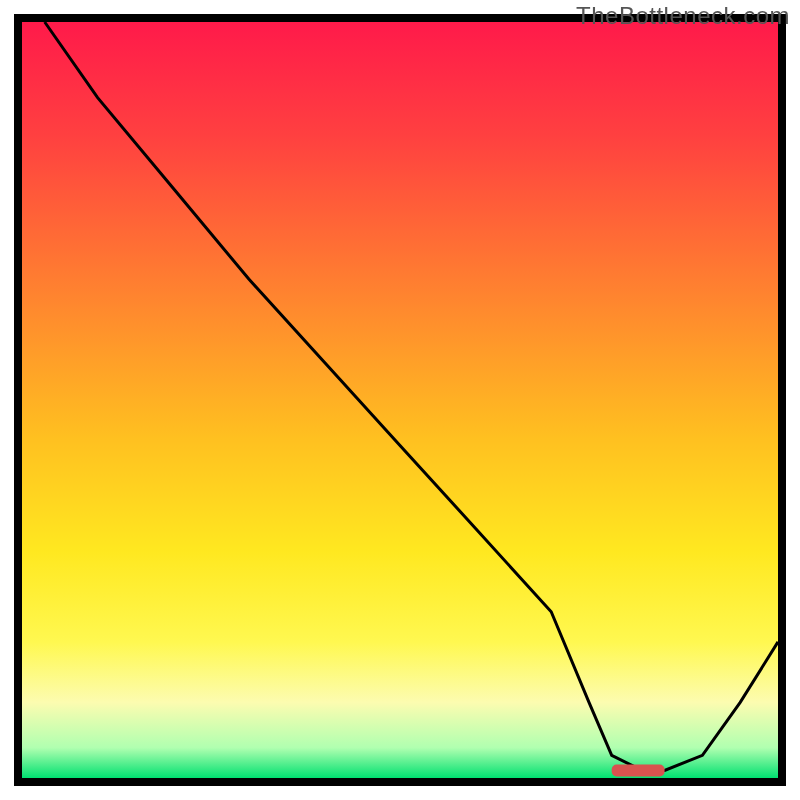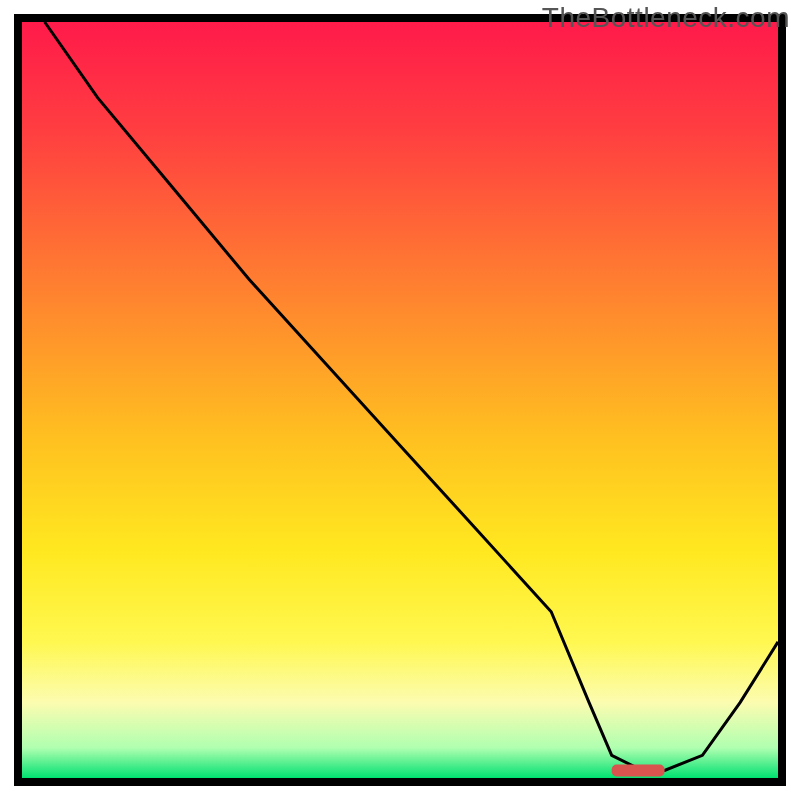--- a/index.html
+++ b/index.html
@@ -13,21 +13,21 @@
   .chart-container {
     position: relative;
     width: 800px;
     height: 800px;
   }
   .watermark {
     position: absolute;
     top: 2px;
     right: 10px;
     color: #555;
-    font-size: 28px;
+    font-size: 24px;
     font-weight: 500;
     z-index: 10;
     letter-spacing: 0.5px;
   }
   svg {
     position: absolute;
     top: 0;
     left: 0;
   }
 </style>

